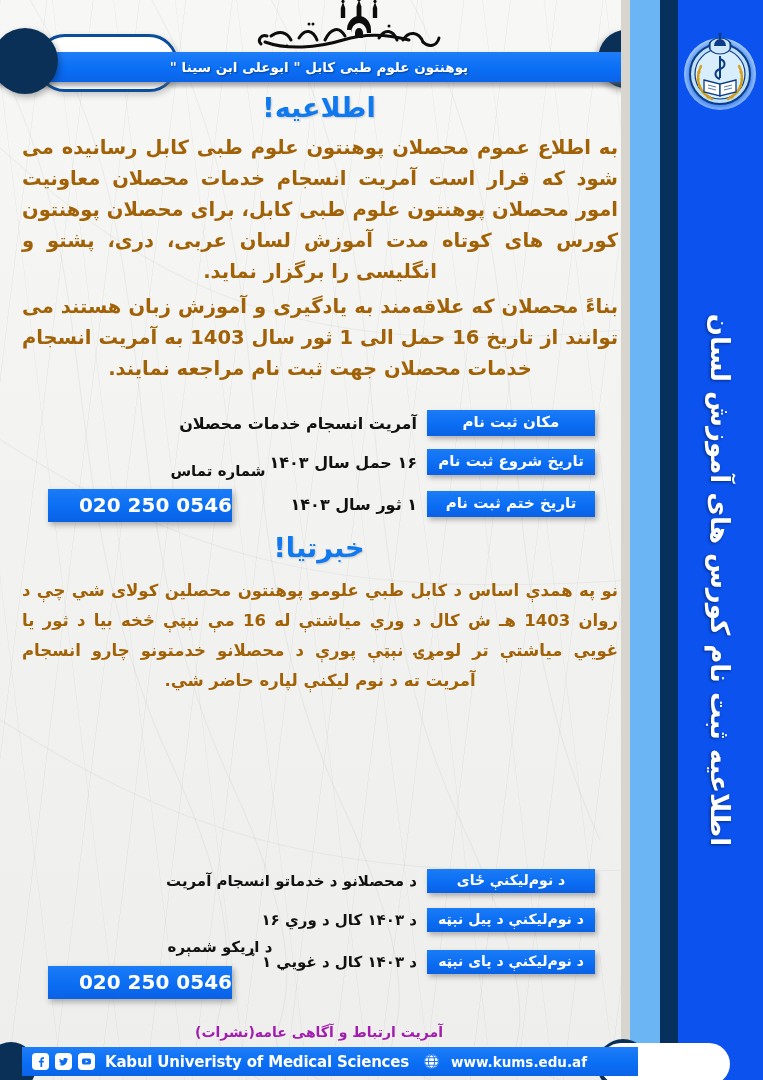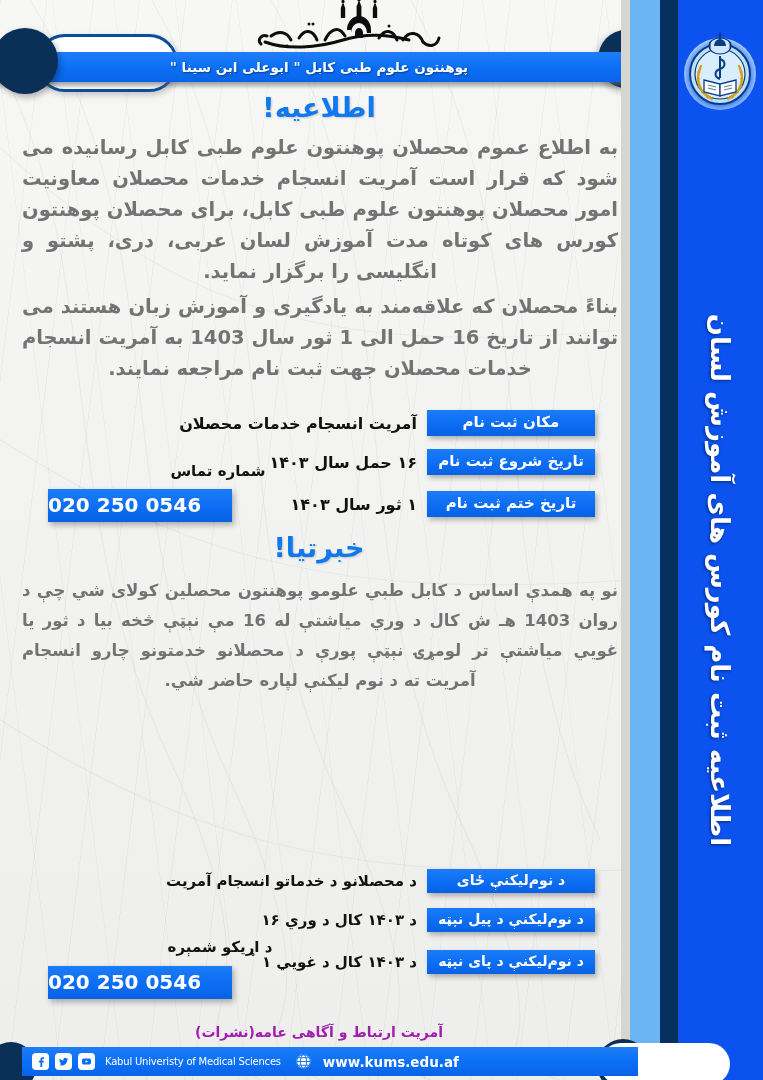--- a/index.html
+++ b/index.html
@@ -84,21 +84,21 @@
   .h-main{
     position:absolute;left:0;width:638px;text-align:center;z-index:2;
     color:#1179f0;font-size:27px;font-weight:bold;
     text-shadow:1px 1px 2px rgba(0,0,0,.18);
   }
   #heading-dari{top:92px;}
   #heading-pashto{top:532px;}
 
   
   .body-block{
-    position:absolute;z-index:2;color:#737373;
+    position:absolute;z-index:2;color:#a16207;
     text-align:justify;text-align-last:center;
     direction:rtl;
   }
   .body-block p{margin:0 0 4px 0;}
   #dari-body{
     left:22px;top:132px;width:596px;
     font-size:19.5px;line-height:31px;font-weight:bold;
   }
   #dari-body p.p2{text-align-last:center;}
   #pashto-body{
@@ -130,21 +130,21 @@
   #dari-info-1 .chip,#dari-info-2 .chip,#dari-info-3 .chip{font-size:15px;min-width:150px;}
   #dari-info-1 .chipval,#dari-info-2 .chipval,#dari-info-3 .chipval{font-size:16px;}
 
   .contact-label{
     position:absolute;z-index:2;color:#111;font-weight:bold;text-align:center;
     font-size:15px;white-space:nowrap;
   }
   .contact-box{
     position:absolute;z-index:2;
     background:linear-gradient(180deg,#1b7cf7 0%,#0a6cf2 60%,#0a61e4 100%);
-    color:#ffffff;font-weight:bold;text-align:left;
+    color:#ffffff;font-weight:bold;text-align:right;
     box-shadow:2px 3px 6px rgba(0,0,0,.3);
     font-size:20px;padding:4px 0 5px 0;direction:ltr;
   }
   #dari-contact-label{left:148px;top:462px;width:140px;}
   #dari-contact-box  {left:48px; top:489px;width:184px;}
   #pashto-contact-label{left:150px;top:938px;width:140px;}
   #pashto-contact-box  {left:48px; top:966px;width:184px;}
 
   
   #pashto-info-1{right:168px;top:869px;}
@@ -174,21 +174,21 @@
     position:absolute;left:22px;top:1047px;width:616px;height:29px;z-index:5;
     background:linear-gradient(180deg,#1f7df7 0%,#0a6ff5 55%,#0a63e8 100%);
     display:flex;align-items:center;gap:6px;padding-left:10px;direction:ltr;
     box-sizing:border-box;
   }
   .soc{
     width:17px;height:17px;border-radius:4px;background:#ffffff;
     display:flex;align-items:center;justify-content:center;flex:0 0 auto;
   }
   .foot-name{
-    color:#ffffff;font-size:10px;font-weight:normal;white-space:nowrap;
+    color:#ffffff;font-size:15px;font-weight:bold;white-space:nowrap;
     margin-left:4px;letter-spacing:-.2px;
   }
   .globe{width:17px;height:17px;flex:0 0 auto;margin-left:8px;}
   .foot-url{color:#ffffff;font-size:13.5px;font-weight:bold;white-space:nowrap;margin-left:5px;}
 </style>
 </head>
 <body>
 
 <div class="poster">
 

